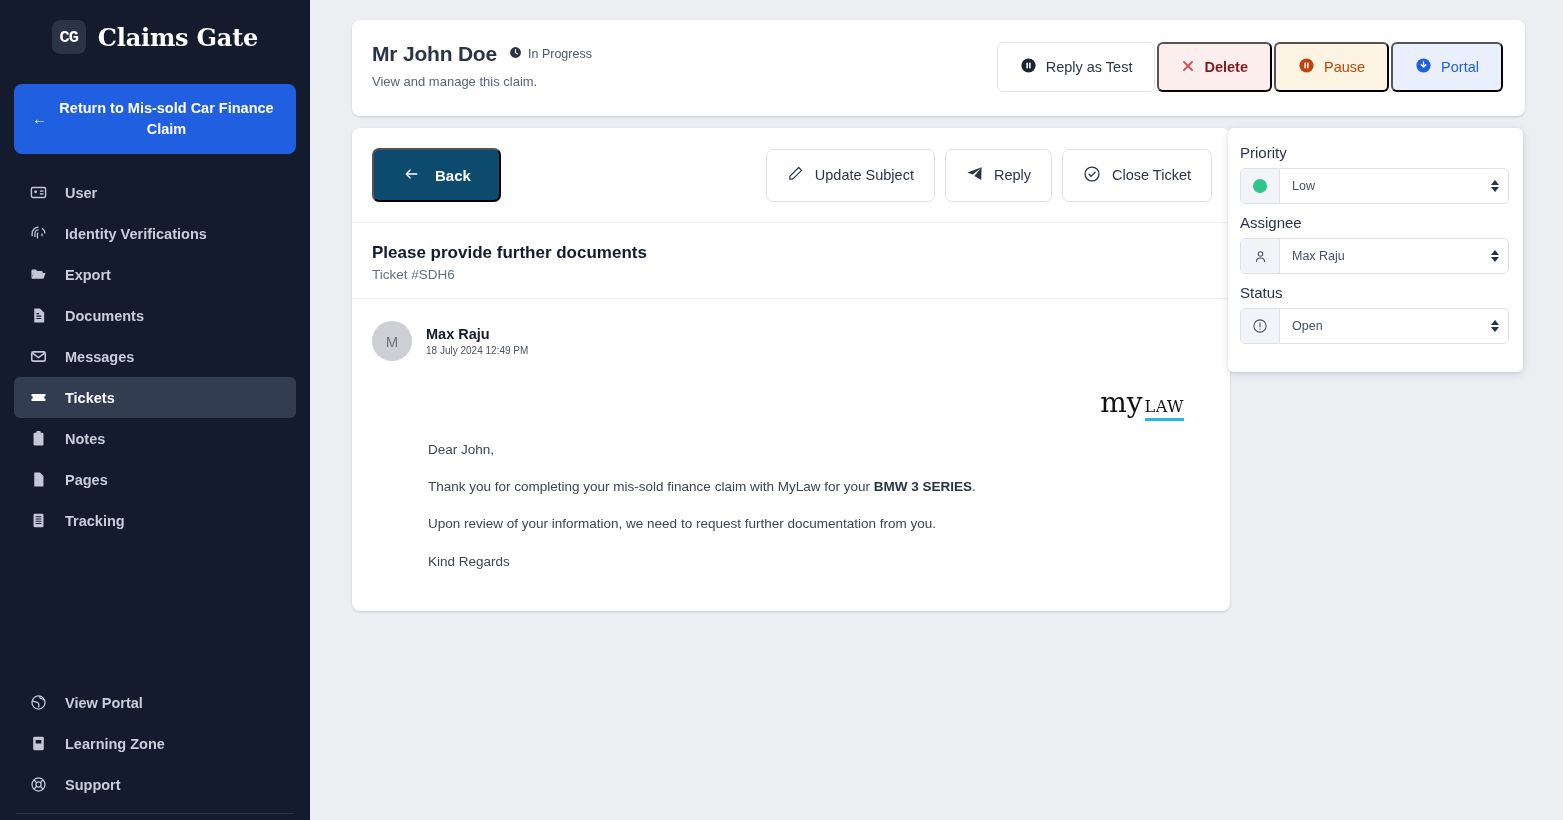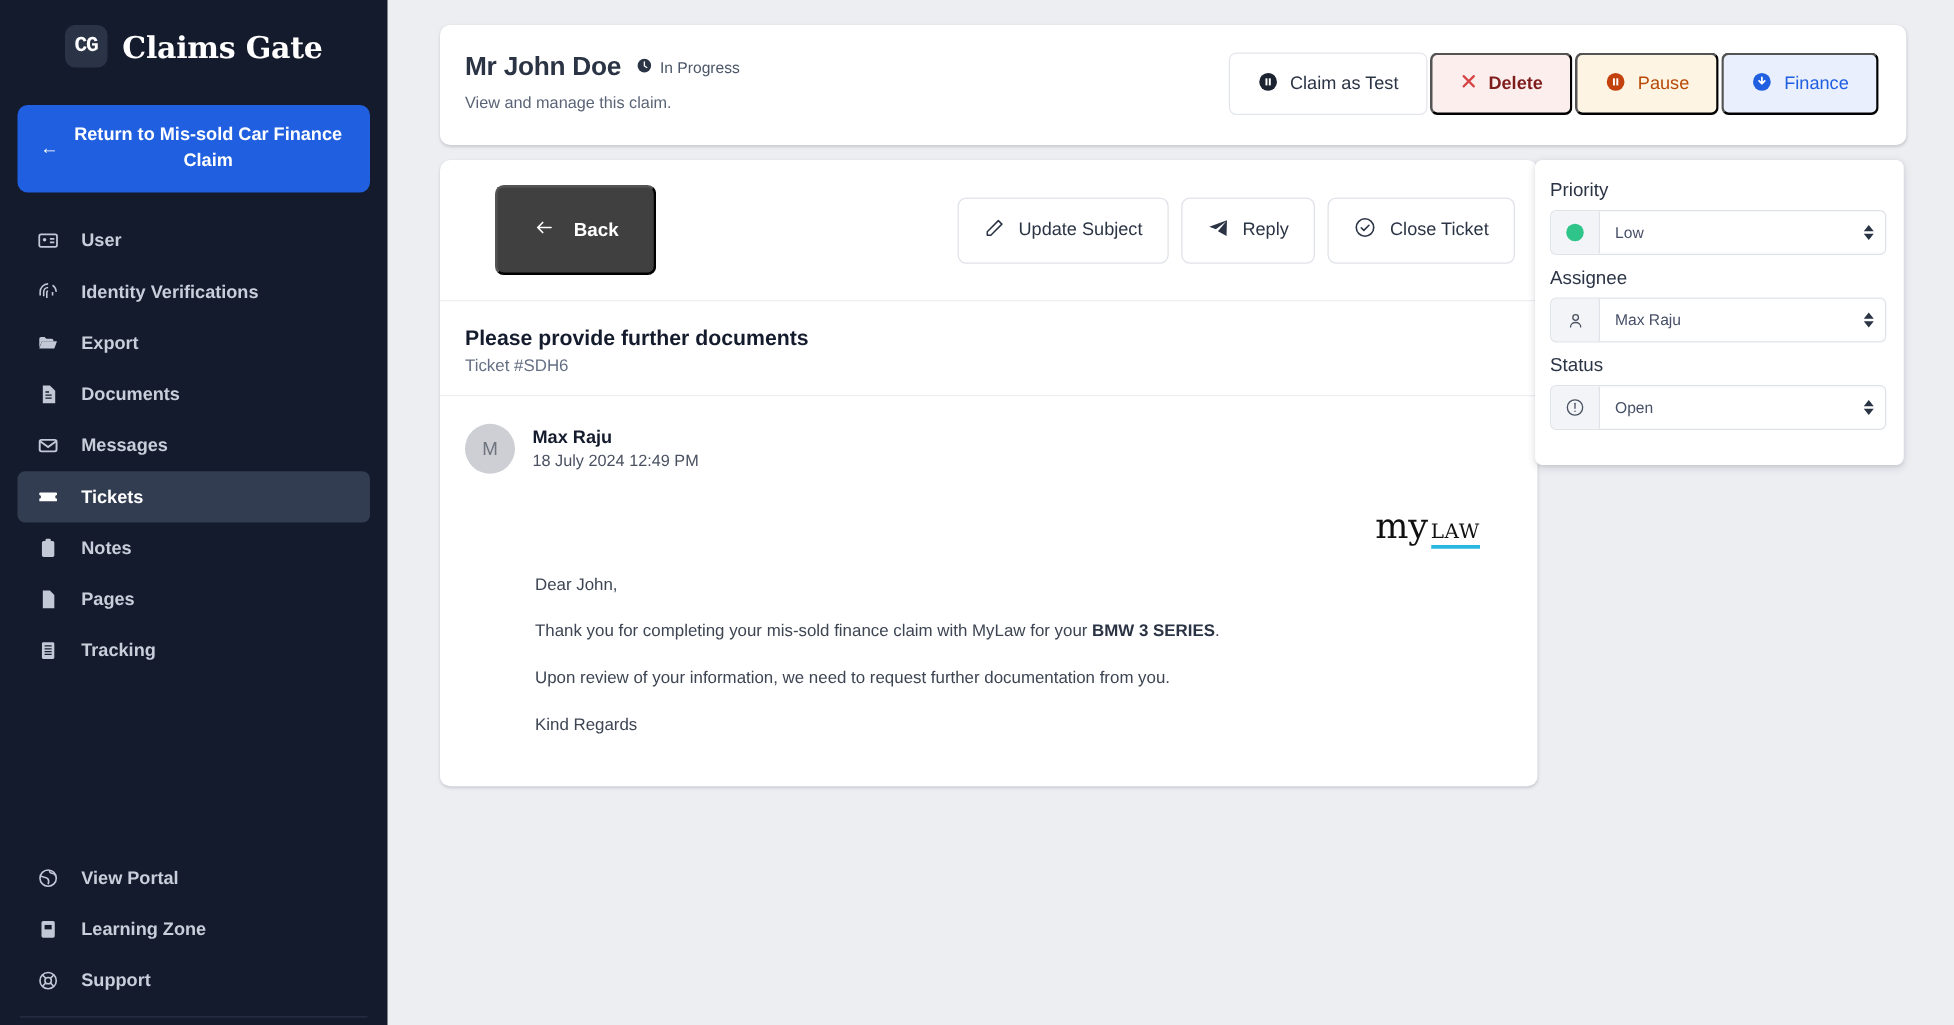--- a/index.html
+++ b/index.html
@@ -96,43 +96,43 @@
 
   
   .ticket-wrap { position: relative; margin-top: 12px; }
   .ticket-card { width: 878px; }
   .ticket-toolbar {
     display: flex; align-items: center; justify-content: space-between;
     padding: 20px 18px 20px 20px; border-bottom: 1px solid #edeff3;
   }
   .back-btn {
     display: flex; align-items: center; gap: 14px;
-    background: #404040; color: #fff; border-radius: 7px;
-    height: 72px; padding: 0 28px; font-size: 15px; font-weight: 700; cursor: pointer; margin-left: 24px;
+    background: #0c4a6e; color: #fff; border-radius: 7px;
+    height: 54px; padding: 0 28px; font-size: 15px; font-weight: 700; cursor: pointer;
   }
   .tbtns { display: flex; align-items: center; gap: 10px; }
   .tbtn {
     display: flex; align-items: center; gap: 11px;
     border: 1px solid #dfe2e8; border-radius: 7px; background: #fff;
     height: 53px; padding: 0 20px; color: #2b3445; font-size: 14.5px; cursor: pointer;
     white-space: nowrap;
   }
   .ticket-head { padding: 20px 20px 16px 20px; border-bottom: 1px solid #edeff3; }
   .ticket-subject { font-size: 17px; font-weight: 700; color: #141b2d; }
   .ticket-ref { margin-top: 4px; font-size: 13.5px; color: #667085; }
 
   .msg { padding: 22px 20px 0 20px; }
   .msg-head { display: flex; align-items: center; gap: 14px; }
   .avatar {
     width: 40px; height: 40px; border-radius: 50%; background: #cdcfd4;
     display: flex; align-items: center; justify-content: center;
     color: #6f7580; font-size: 15px; font-weight: 500;
   }
   .msg-author { font-size: 14.5px; font-weight: 700; color: #141b2d; }
-  .msg-time { margin-top: 3px; font-size: 13px; color: #4a5262; }
+  .msg-time { margin-top: 3px; font-size: 10px; color: #4a5262; }
 
   .msg-body { padding: 18px 26px 40px 56px; color: #3d4553; font-size: 13.5px; }
   .mylaw { text-align: right; padding: 10px 0 20px 0; }
   .mylaw-inner { display: inline-flex; align-items: baseline; gap: 2px; }
   .mylaw-my { font-family: "DejaVu Serif", serif; font-size: 28px; color: #111; line-height: 1; }
   .mylaw-law {
     font-family: "DejaVu Serif", serif; font-size: 16px; color: #111;
     letter-spacing: .5px; border-bottom: 3px solid #29b6e0; padding-bottom: 2px;
   }
   .msg-p { margin-bottom: 19px; line-height: 1.35; }
@@ -327,21 +327,21 @@
 
       <div class="hdr-actions">
         <button class="abtn outline">
           <span>
             <svg width="17" height="17" viewBox="0 0 24 24">
                 <circle cx="12" cy="12" r="10" fill="#1c2330"></circle>
                 <rect x="9" y="8" width="2.2" height="8" fill="#fff"></rect>
                 <rect x="12.8" y="8" width="2.2" height="8" fill="#fff"></rect>
               </svg>
           </span>
-          <span>Claim as Test</span>
+          <span>Reply as Test</span>
         </button>
         <button class="abtn danger">
           <span>
             <svg width="14" height="14" viewBox="0 0 24 24" stroke="#d64545" stroke-width="3" stroke-linecap="round">
                 <path d="M5 5l14 14M19 5L5 19"></path>
               </svg>
           </span>
           <span>Delete</span>
         </button>
         <button class="abtn warn">
@@ -354,21 +354,21 @@
           </span>
           <span>Pause</span>
         </button>
         <button class="abtn info">
           <span>
             <svg width="17" height="17" viewBox="0 0 24 24">
                 <circle cx="12" cy="12" r="10" fill="#1f5fe0"></circle>
                 <path d="M12 7v7m0 0l-3.2-3.2M12 14l3.2-3.2" stroke="#fff" stroke-width="2" fill="none" stroke-linecap="round" stroke-linejoin="round"></path>
               </svg>
           </span>
-          <span>Finance</span>
+          <span>Portal</span>
         </button>
       </div>
     </section>
 
     <div class="ticket-wrap">
 
       <section class="card ticket-card">
         <div class="ticket-toolbar">
           <button class="back-btn">
             <span>

